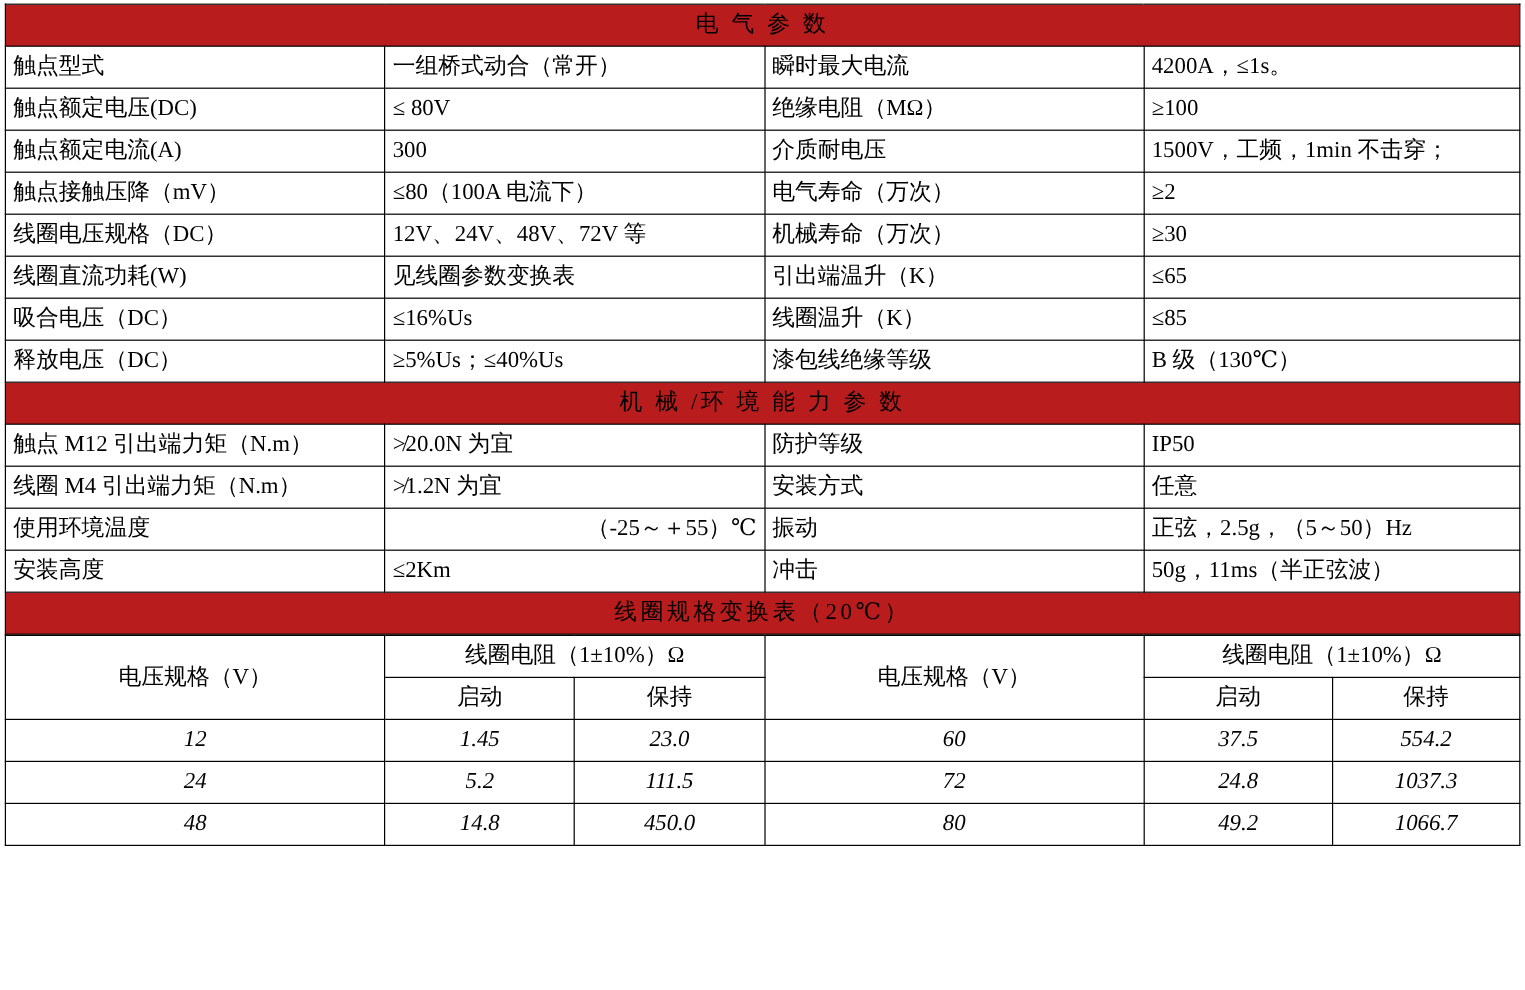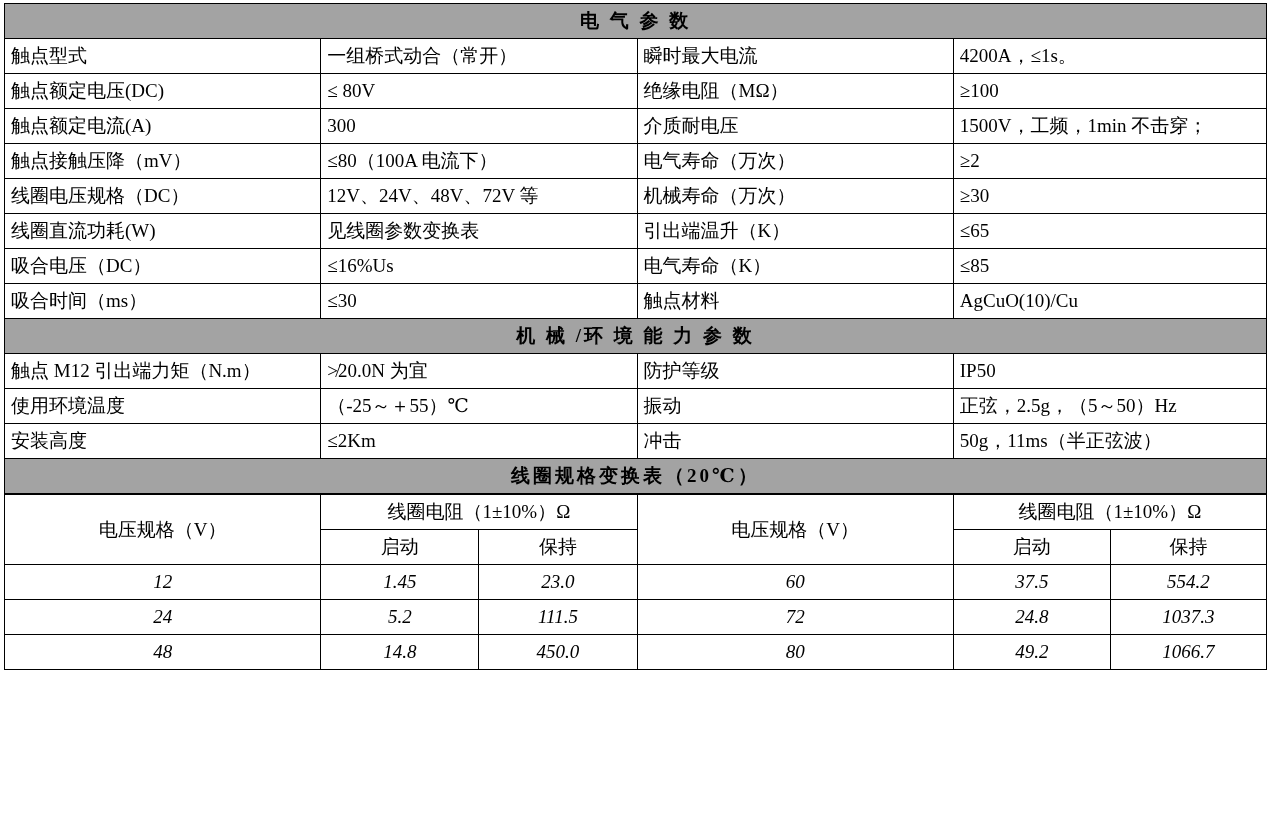--- a/index.html
+++ b/index.html
@@ -29,34 +29,34 @@
     border: 1px solid #000;
     padding: 2px 6px;
     font-size: 19px;
     line-height: 1.45;
     height: 30px;
     vertical-align: middle;
     white-space: nowrap;
     overflow: hidden;
   }
   td.section {
-    background: #a3a3a3;
+    background: #b91c1c;
     text-align: center;
-    font-weight: bold;
+    font-weight: normal;
     font-size: 21px;
     letter-spacing: 3px;
   }
   td.label {
     text-align: left;
   }
   td.value {
     text-align: left;
   }
   td.center {
-    text-align: left;
+    text-align: right;
   }
   .col-a { width: 316px; }
   .col-b { width: 316px; }
   .col-c { width: 316px; }
   .col-d { width: 313px; }
   .coil-head td {
     text-align: center;
     height: 32px;
   }
   .num td {
@@ -114,39 +114,45 @@
       </tr>
       <tr>
         <td class="label">线圈直流功耗(W)</td>
         <td class="value">见线圈参数变换表</td>
         <td class="label">引出端温升（K）</td>
         <td class="value">≤65</td>
       </tr>
       <tr>
         <td class="label">吸合电压（DC）</td>
         <td class="value">≤16%Us</td>
-        <td class="label">电气寿命（K）</td>
+        <td class="label">线圈温升（K）</td>
         <td class="value">≤85</td>
       </tr>
       <tr>
-        <td class="label">吸合时间（ms）</td>
-        <td class="value">≤30</td>
-        <td class="label">触点材料</td>
-        <td class="value">AgCuO(10)/Cu</td>
+        <td class="label">释放电压（DC）</td>
+        <td class="value">≥5%Us；≤40%Us</td>
+        <td class="label">漆包线绝缘等级</td>
+        <td class="value">B 级（130℃）</td>
       </tr>
 
       <tr>
         <td class="section" colspan="4">机  械 /环 境 能 力 参  数</td>
       </tr>
 
       <tr>
         <td class="label">触点 M12 引出端力矩（N.m）</td>
         <td class="value">≯20.0N 为宜</td>
         <td class="label">防护等级</td>
         <td class="value">IP50</td>
+      </tr>
+      <tr>
+        <td class="label">线圈 M4 引出端力矩（N.m）</td>
+        <td class="value">≯1.2N 为宜</td>
+        <td class="label">安装方式</td>
+        <td class="value">任意</td>
       </tr>
       <tr>
         <td class="label">使用环境温度</td>
         <td class="value center">（-25～＋55）℃</td>
         <td class="label">振动</td>
         <td class="value">正弦，2.5g，（5～50）Hz</td>
       </tr>
       <tr>
         <td class="label">安装高度</td>
         <td class="value">≤2Km</td>

